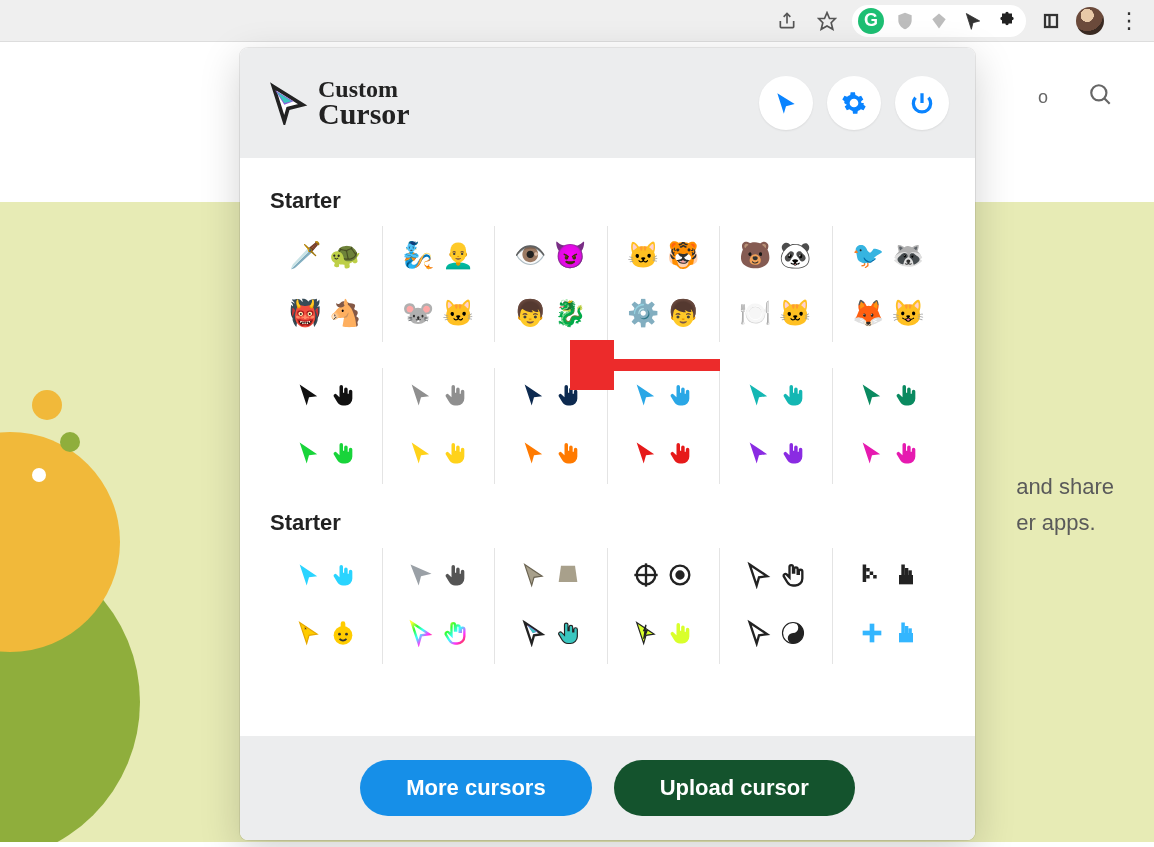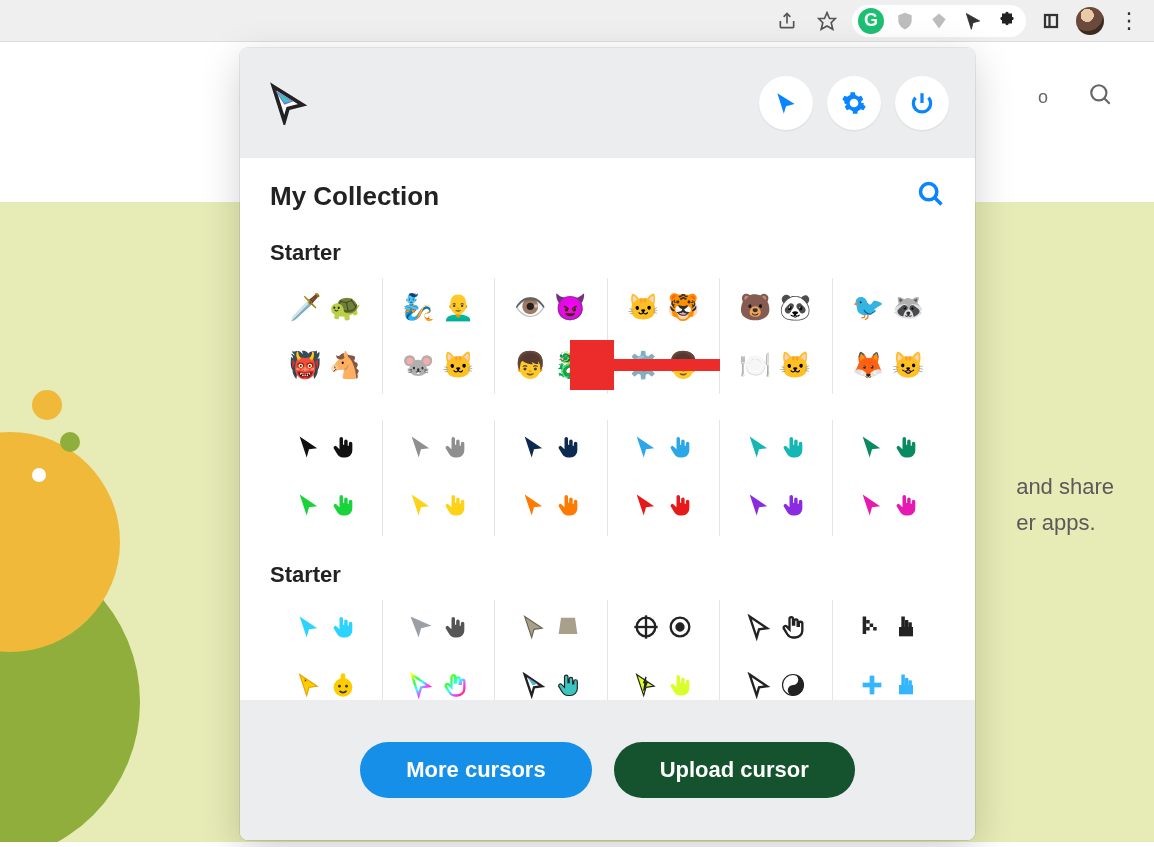--- a/index.html
+++ b/index.html
@@ -126,21 +126,21 @@
     border-right:1px solid #e4e4e4;
     cursor:pointer;
   }
   .pair:nth-child(6n){ border-right:none; }
   .ico {
     width:34px;height:34px;border-radius:50%;
     display:flex;align-items:center;justify-content:center;
     font-size:26px;
   }
   .popup-foot {
-    height:140px; background:#ecedee;
+    height:104px; background:#ecedee;
     display:flex; align-items:center; justify-content:center; gap:22px;
   }
   .pill {
     height:56px; padding:0 46px; border-radius:30px;
     display:flex;align-items:center;justify-content:center;
     font-size:22px; font-weight:600; color:#fff; cursor:pointer;
     border:none;
   }
   .pill.blue   { background:#168fe8; }
   .pill.purple { background:#14532d; }
@@ -235,20 +235,24 @@
 
 
 <div class="popup">
   <div class="popup-head">
     <div class="logo">
       <svg width="44" height="44" viewBox="0 0 24 24">
         <polygon points="4 3 20 13 12 15 10 22" fill="#fff" stroke="#222" stroke-width="2"></polygon>
         <polygon points="5 5 15 11 10 13" fill="#8a64d6"></polygon>
         <polygon points="6 6 14 11 10 12" fill="#3ac6c0"></polygon>
       </svg>
+      <div class="logo-text">
+        <small>Custom</small>
+        <span>Cursor</span>
+      </div>
     </div>
     <div class="head-actions">
       <div class="circ-btn">
         <svg width="26" height="26" viewBox="0 0 24 24" fill="#0a84ff">
             <polygon points="4 3 20 13 12 15 10 22"></polygon>
           </svg>
       </div>
       <div class="circ-btn">
         <svg width="26" height="26" viewBox="0 0 24 24" fill="#0a84ff">
             <path d="M12 8a4 4 0 100 8 4 4 0 000-8zm9 4a7 7 0 01-.2 1.7l2 1.6-2 3.4-2.4-1a7 7 0 01-2.9 1.7l-.4 2.6h-4l-.4-2.6a7 7 0 01-2.9-1.7l-2.4 1-2-3.4 2-1.6A7 7 0 013 12a7 7 0 01.2-1.7l-2-1.6 2-3.4 2.4 1A7 7 0 018.5 4.6L8.9 2h4l.4 2.6a7 7 0 012.9 1.7l2.4-1 2 3.4-2 1.6c.1.6.2 1.1.2 1.7z"></path>
@@ -257,29 +261,20 @@
       <div class="circ-btn">
         <svg width="26" height="26" viewBox="0 0 24 24" fill="none" stroke="#0a84ff" stroke-width="3">
             <path d="M12 3v9"></path>
             <path d="M6 7a8 8 0 1012 0"></path>
           </svg>
       </div>
     </div>
   </div>
 
   <div class="popup-body">
-    <div class="coll-head">
-      <div class="coll-title">My Collection</div>
-      <div class="search-btn">
-        <svg width="28" height="28" viewBox="0 0 24 24" fill="none" stroke="#0a84ff" stroke-width="3">
-            <circle cx="10" cy="10" r="7"></circle>
-            <line x1="21" y1="21" x2="15" y2="15"></line>
-          </svg>
-      </div>
-    </div>
 
     <div class="section-title">Starter</div>
     <div class="grid" id="grid-cartoons">
         <div class="pair">
           <span class="ico">🗡️</span>
           <span class="ico">🐢</span>
         </div>
         <div class="pair">
           <span class="ico">🧞</span>
           <span class="ico">👨‍🦲</span>

